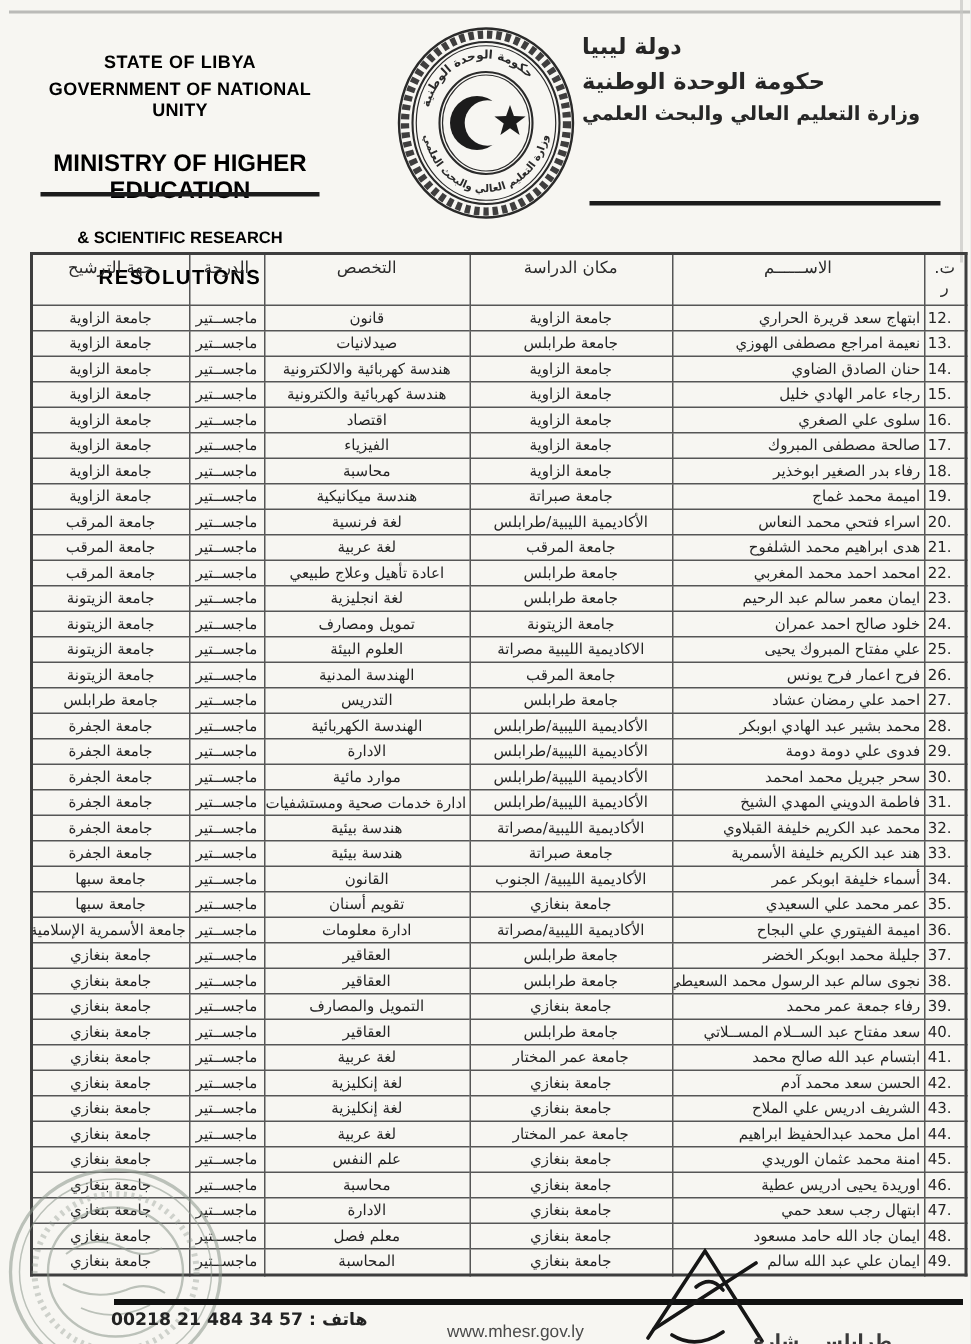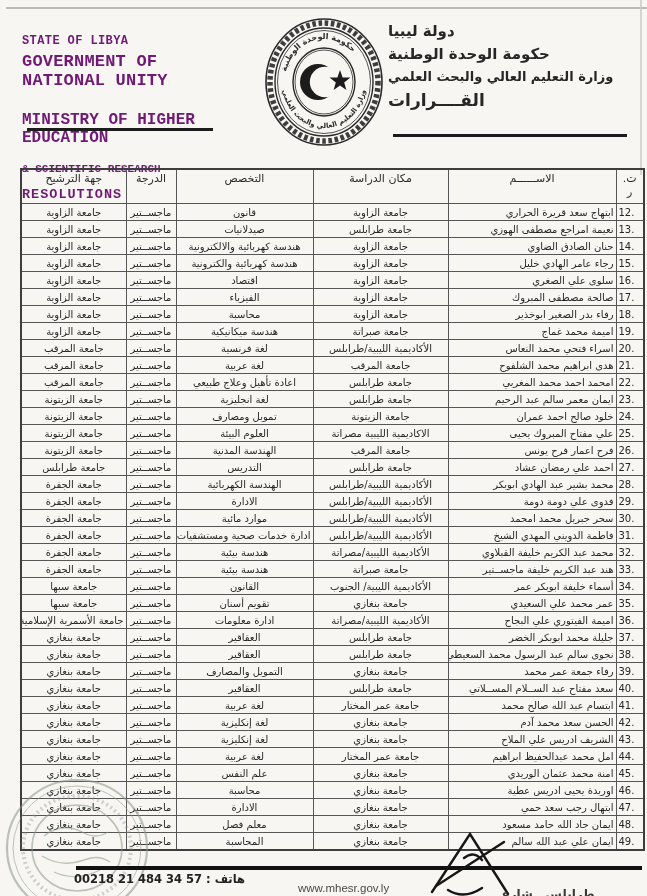--- a/index.html
+++ b/index.html
@@ -6,24 +6,24 @@
   #page{
     position:relative;width:647px;height:896px;overflow:hidden;
     background:#f7f6f2;
     font-family:"DejaVu Sans",sans-serif;color:#1f1f1f;
   }
   
   .scan-top-line{position:absolute;left:6px;top:7px;width:641px;height:2px;background:#b0b0ae;opacity:.85;}
   .scan-right-line{position:absolute;right:5px;top:0;width:2px;height:175px;background:#c8c8c5;opacity:.7;}
 
   
-  .hdr-left{position:absolute;left:22px;top:34px;width:196px;text-align:left;
-    font-family:Liberation Mono, monospace;font-weight:bold;color:#701a75;}
+  .hdr-left{position:absolute;left:22px;top:34px;width:196px;text-align:center;
+    font-family:Liberation Sans, sans-serif;font-weight:bold;color:#000000;}
   .hdr-left .l1{font-size:12px;letter-spacing:.4px;}
-  .hdr-left .l2{font-size:17px;margin-top:4px;letter-spacing:.2px;}
+  .hdr-left .l2{font-size:12px;margin-top:4px;letter-spacing:.2px;}
   .hdr-left .l3{font-size:16px;margin-top:21px;}
   .hdr-left .l4{font-size:11px;margin-top:16px;}
   .hdr-left .l5{font-size:13.5px;margin-top:12px;letter-spacing:1px;}
   .rule{position:absolute;background:#1c1c1c;height:3px;}
   .rule-left{left:27px;top:128px;width:186px;}
   .rule-right{left:393px;top:134px;width:234px;}
 
   .hdr-right{position:absolute;left:388px;top:22px;width:244px;text-align:left;
     font-weight:bold;color:#262626;direction:rtl;}
   .hdr-right .r1{font-size:15px;}
@@ -98,21 +98,20 @@
       <circle cx="56" cy="68" r="18" fill="#1c1c1c"></circle>
       <circle cx="63" cy="68" r="15.2" fill="#f7f6f2"></circle>
       <path fill="#1c1c1c" d="M78 56 l2.6 7.4 7.8 .2 -6.2 4.8 2.2 7.6 -6.4 -4.5 -6.4 4.5 2.2 -7.6 -6.2 -4.8 7.8 -.2 z"></path>
     </g>
   </svg>
 
   <div class="hdr-right">
     <div class="r1">دولة ليبيا</div>
     <div class="r2">حكومة الوحدة الوطنية</div>
     <div class="r3">وزارة التعليم العالي والبحث العلمي</div>
-    <div class="r4">القــــرارات</div>
   </div>
   <div class="rule rule-right"></div>
 
   <div id="tblwrap">
     <table class="res">
         <colgroup>
           <col style="width: 28px;">
           <col style="width: 168px;">
           <col style="width: 135px;">
           <col style="width: 137px;">
@@ -306,21 +305,21 @@
           <tr>
             <td class="c-num">32.</td>
             <td class="c-name">محمد عبد الكريم خليفة القبلاوي</td>
             <td class="c-place">الأكاديمية الليبية/مصراتة</td>
             <td class="c-spec">هندسة بيئية</td>
             <td class="c-degree">ماجســتير</td>
             <td class="c-nom">جامعة الجفرة</td>
           </tr>
           <tr>
             <td class="c-num">33.</td>
-            <td class="c-name">هند عبد الكريم خليفة ماجســتير</td>
+            <td class="c-name">هند عبد الكريم خليفة الأسمرية</td>
             <td class="c-place">جامعة صبراتة</td>
             <td class="c-spec">هندسة بيئية</td>
             <td class="c-degree">ماجســتير</td>
             <td class="c-nom">جامعة الجفرة</td>
           </tr>
           <tr>
             <td class="c-num">34.</td>
             <td class="c-name">أسماء خليفة ابوبكر عمر</td>
             <td class="c-place">الأكاديمية الليبية/ الجنوب</td>
             <td class="c-spec">القانون</td>

